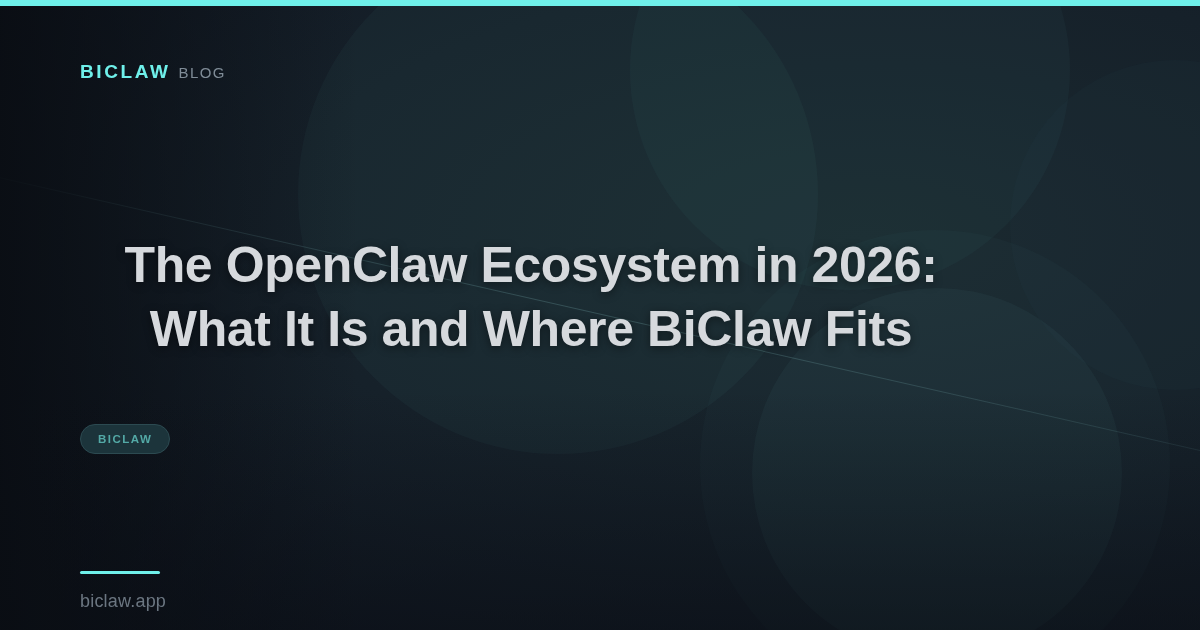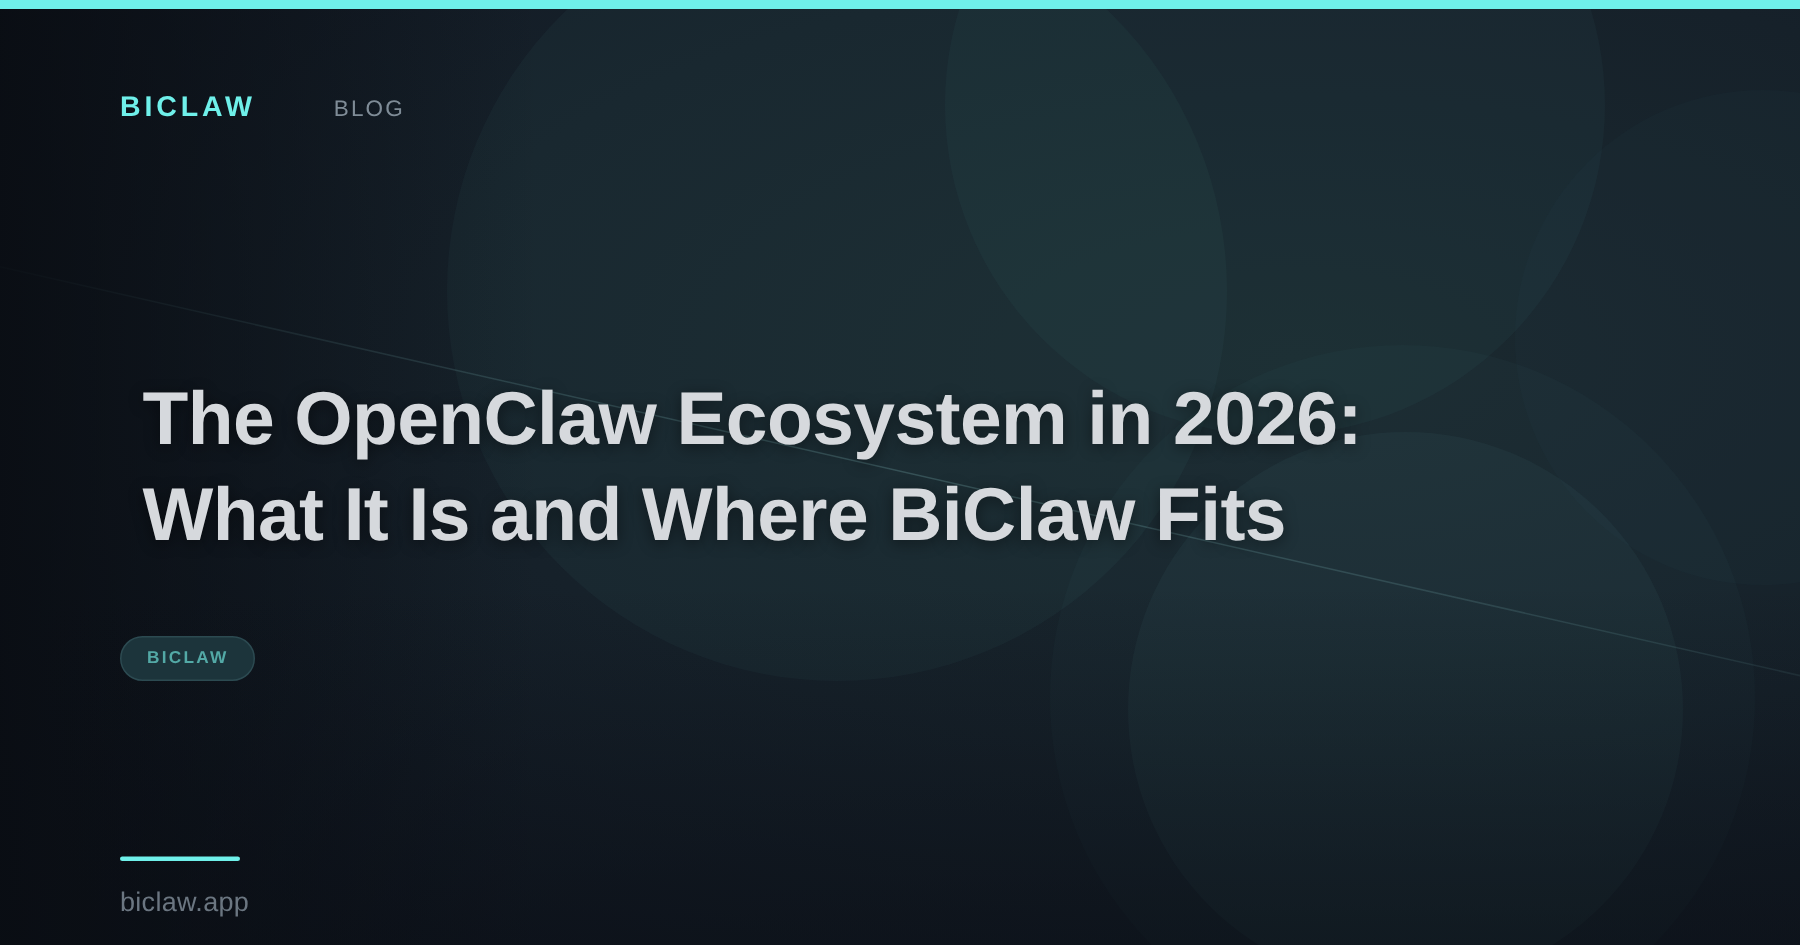--- a/index.html
+++ b/index.html
@@ -108,20 +108,21 @@
     width: 100%;
     height: 6px;
     background: #6ff0ea;
   }
 
   
   .content {
     position: absolute;
     inset: 0;
     padding: 0 80px;
+    text-align: center;
   }
 
   .brand {
     position: absolute;
     left: 80px;
     top: 62px;
     display: flex;
     align-items: baseline;
     gap: 8px;
   }
@@ -131,29 +132,28 @@
     letter-spacing: 2.6px;
     color: #6ff0ea;
     line-height: 1;
   }
   .brand-sub {
     font-size: 15px;
     font-weight: 400;
     letter-spacing: 1.4px;
     color: #7f8c97;
     line-height: 1;
-    margin-left: 44px;
   }
 
   .post-title {
     position: absolute;
     left: 80px;
     top: 232px;
     width: 900px;
-    margin: 15px;
+    margin: 1px;
     font-size: 50px;
     font-weight: 700;
     line-height: 64px;
     letter-spacing: -0.4px;
     color: #d6d9dd;
     text-shadow: 0 2px 10px rgba(0,0,0,0.45);
   }
 
   .category-pill {
     position: absolute;

